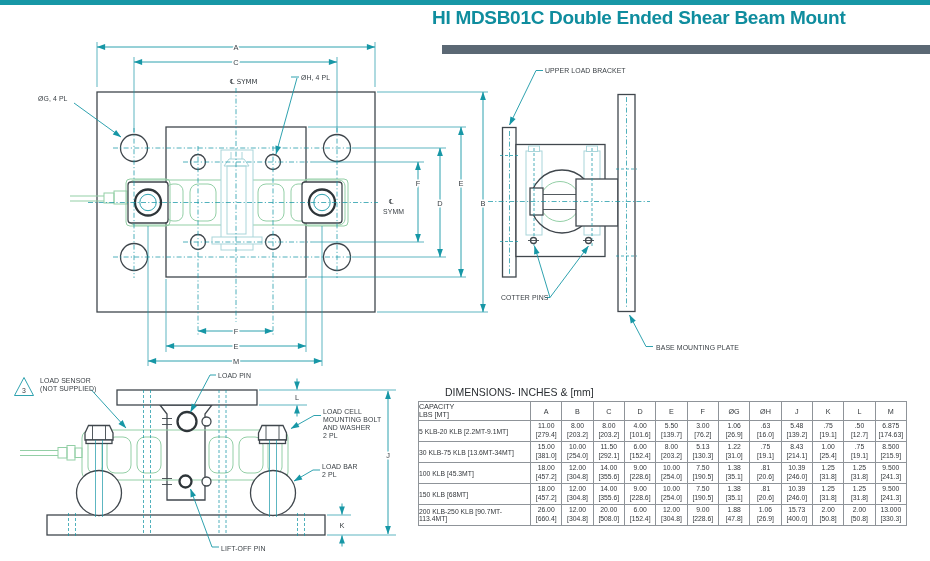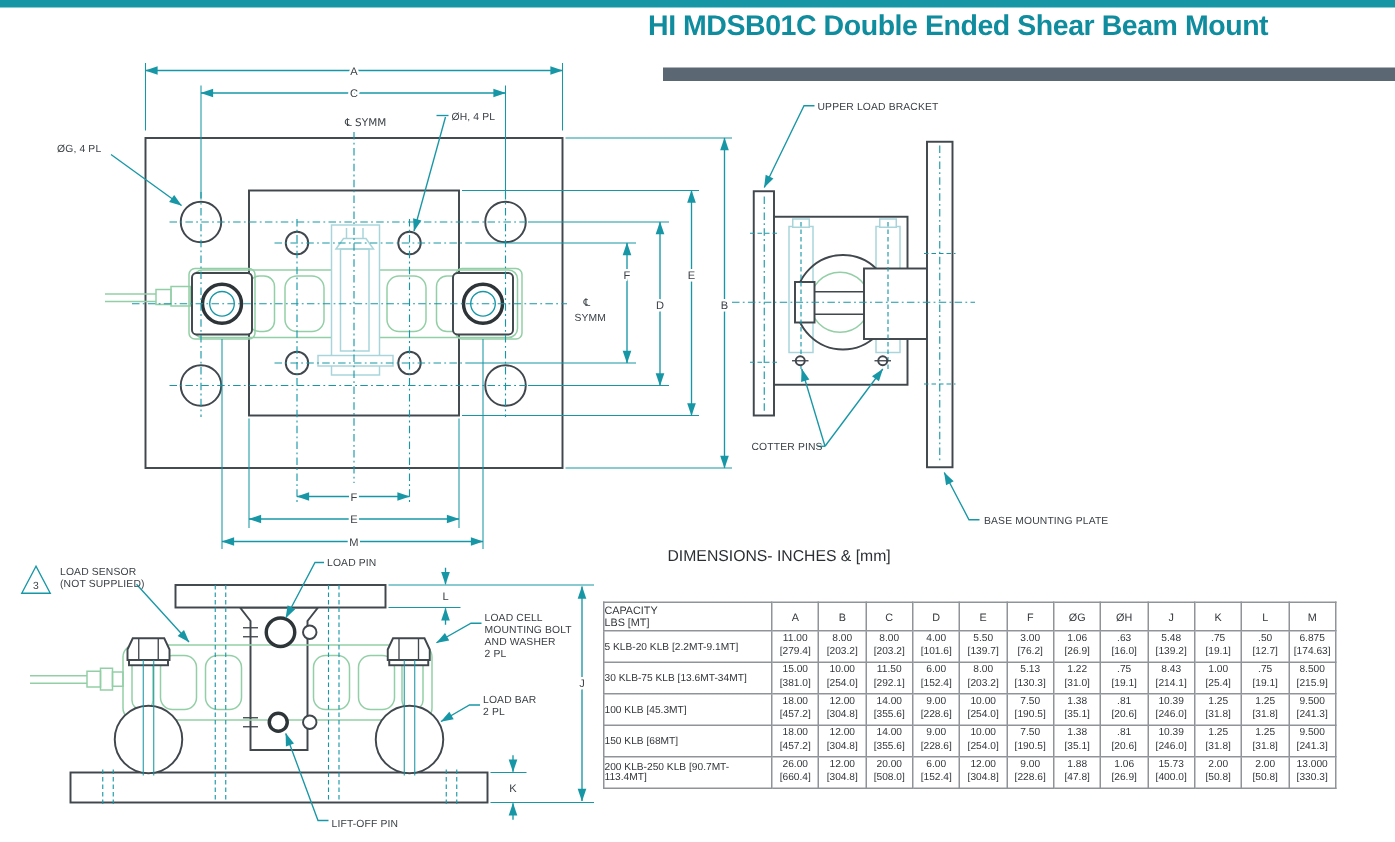--- a/index.html
+++ b/index.html
@@ -20,23 +20,23 @@
   .dkw{stroke:#40474d;stroke-width:1.3;fill:#fff;}
   .dkb{stroke:#2e3539;stroke-width:2.3;fill:#fff;}
   .tl{stroke:#1797a6;stroke-width:0.9;fill:none;}
   .tlt{stroke:#1797a6;stroke-width:0.7;fill:none;}
   .tld{stroke:#1797a6;stroke-width:0.75;fill:none;stroke-dasharray:5 2.2 1.2 2.2;}
   .tls{stroke:#1797a6;stroke-width:0.75;fill:none;stroke-dasharray:3 2;}
   .gr{stroke:#93cfa6;stroke-width:1;fill:none;}
   .pl{stroke:#a9d5da;stroke-width:1;fill:none;}
   .plw{stroke:#a9d5da;stroke-width:1;fill:#fff;}
   
-  #tblTitle{position:absolute;left:405px;top:365px;font-size:10.5px;color:#2b2f33;padding-left:40px;}
+  #tblTitle{position:absolute;left:405px;top:386px;font-size:10.5px;color:#2b2f33;padding-left:40px;}
   #dimTableWrap{position:absolute;left:402px;top:401px;width:488px;}
-  table.dims{border-collapse:collapse;width:488px;table-layout:fixed;}
+  table.dims{border-collapse:collapse;width:488px;table-layout:fixed;margin-left:16px;}
   table.dims th,table.dims td{border:1px solid #8f9499;color:#33373b;font-weight:normal;
     padding:0;overflow:hidden;}
   table.dims th{font-size:7.2px;height:18px;}
   th.capcol,td.capcell{text-align:left;padding-left:4px;font-size:6.8px;}
   td.valcell{text-align:center;font-size:6.8px;line-height:8.6px;height:20px;}
   td.capcell{height:20px;}
   .cap2{line-height:8.4px;}
 </style>
 </head>
 <body>

